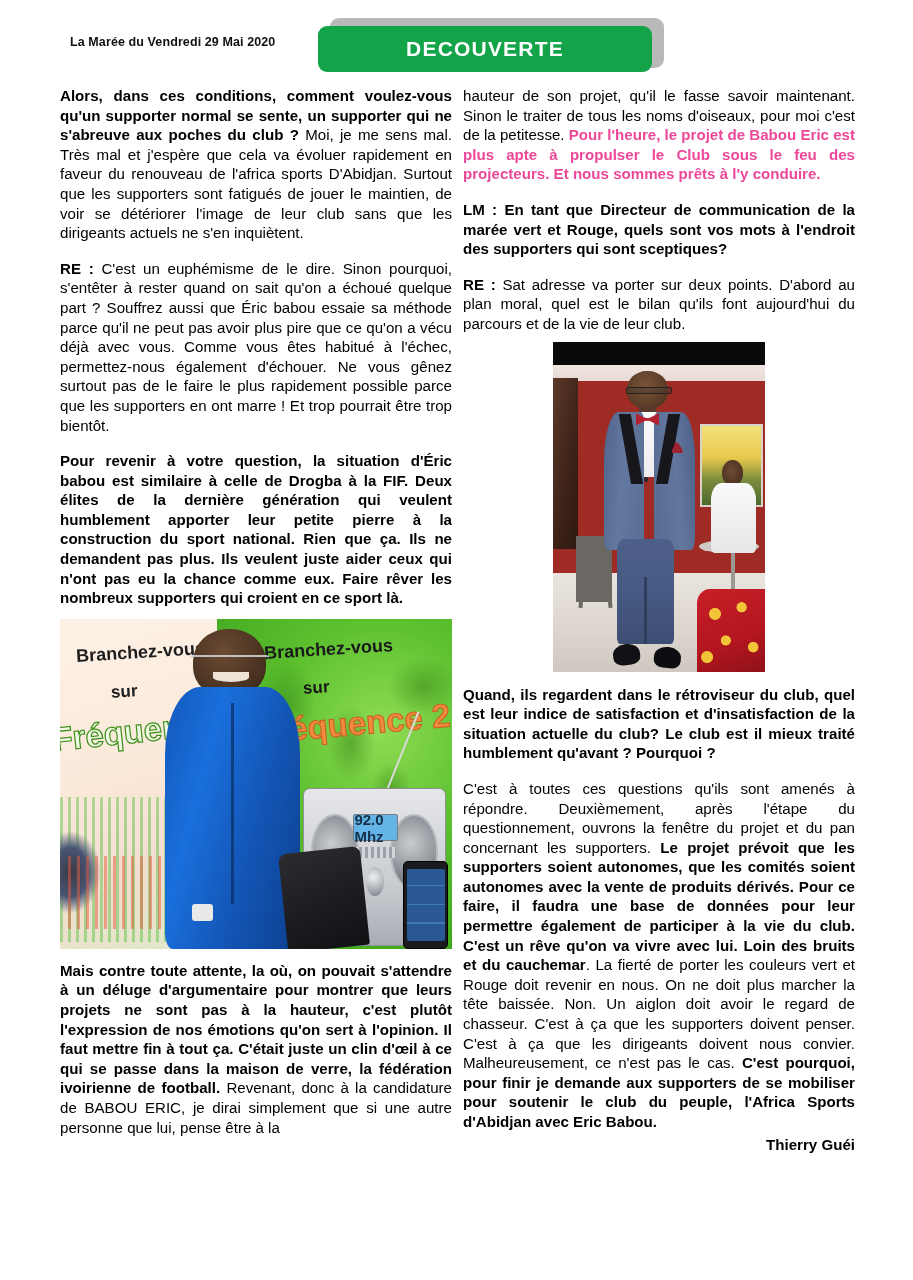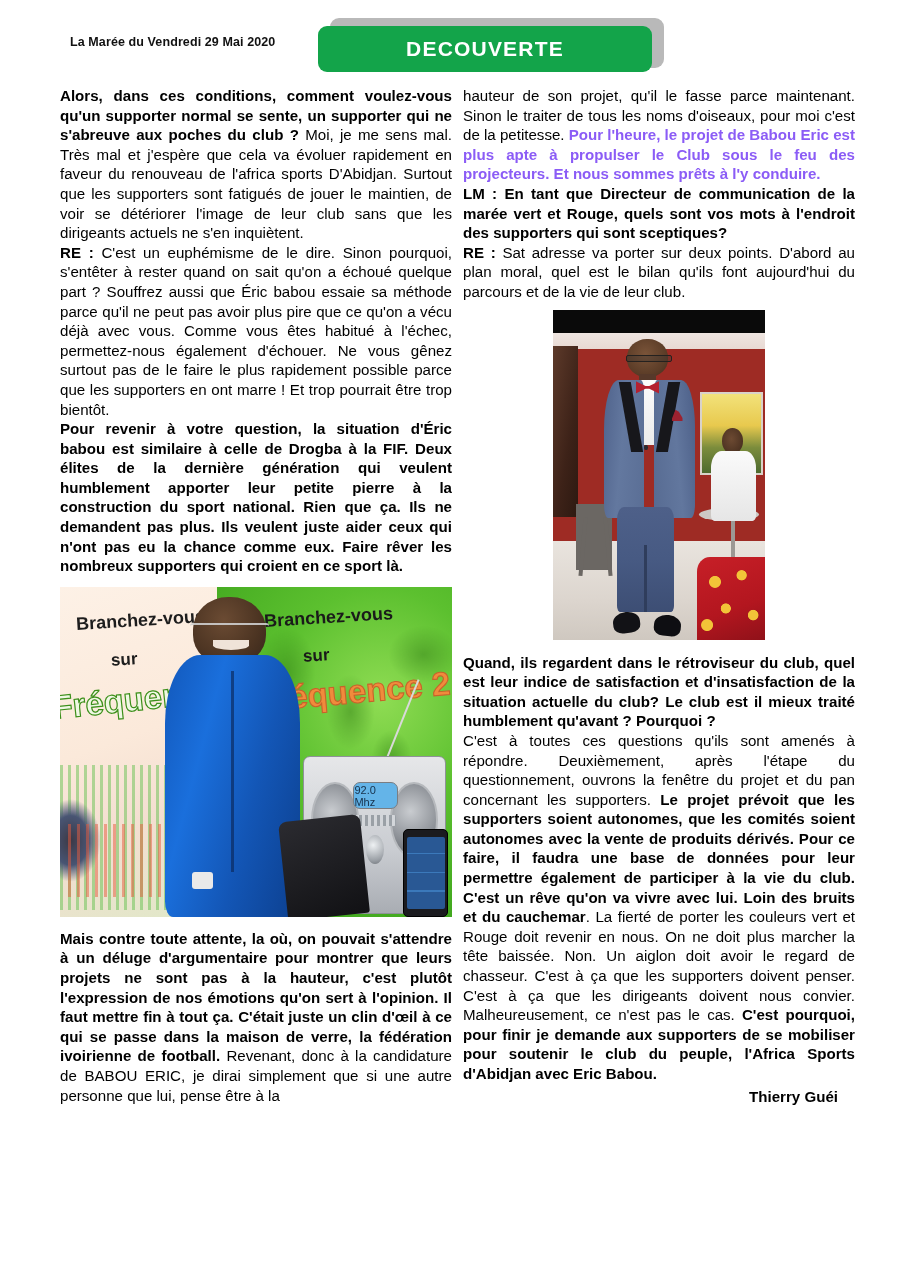--- a/index.html
+++ b/index.html
@@ -86,26 +86,26 @@
   
   p.para {
     margin: 0;
     font-size: 15.1px;
     line-height: 19.6px;
     text-align: justify;
     text-justify: inter-word;
     color: #000000;
     hyphens: none;
   }
-  p.para + p.para { margin-top: 0; }
+  p.para + p.para { margin-top: 16px; }
 
   .b   { font-weight: bold; }
-  .red { color: #8b5cf6; font-weight: bold; }
+  .red { color: #ec4899; font-weight: bold; }
   .signature {
-    margin: 17px;
+    margin: 0;
     margin-top: 3px;
     font-size: 15.1px;
     line-height: 19.6px;
     font-weight: bold;
     text-align: right;
   }
 
   
   .figure {
     position: relative;
@@ -259,27 +259,27 @@
     border: 2px solid #b6b9bd;
   }
   .bb-sp-l { left: 5%; }
   .bb-sp-r { right: 5%; }
   .bb-display {
     position: absolute;
     left: 35%; top: 16%;
     width: 30%; height: 16%;
     background: #64b4e8;
     border: 1px solid #7a7d82;
-    border-radius: 7px;
+    border-radius: 2px;
     display: flex;
     align-items: center;
     justify-content: center;
     color: #16304a;
-    font-size: 11px;
-    font-weight: normal;
+    font-size: 15px;
+    font-weight: bold;
   }
   .bb-buttons {
     position: absolute;
     left: 35%; top: 37%;
     width: 30%; height: 7%;
     background: repeating-linear-gradient(90deg, #9aa0a6 0 3px, #d3d6da 3px 6px);
     border-radius: 2px;
   }
   .bb-knob {
     position: absolute;
@@ -591,21 +591,21 @@
         <div class="rp-watch"></div>
       </div>
       <div class="radio-bag"></div>
     </div>
 
     <p class="para"><span class="b">Mais contre toute attente, la où, on pouvait s'attendre à un déluge d'argumentaire pour montrer que leurs projets ne sont pas à la hauteur, c'est plutôt l'expression de nos émotions qu'on sert à l'opinion. Il faut mettre fin à tout ça. C'était juste un clin d'œil à ce qui se passe dans la maison de verre, la fédération ivoirienne de football.</span><span>  Revenant, donc à la candidature de BABOU ERIC, je dirai simplement que si une autre personne que lui, pense être à la</span></p>
   </div>
 
   <div class="col col-right">
 
-    <p class="para"><span>hauteur de son projet, qu'il le fasse parce maintenant. Sinon le traiter de tous les noms d'oiseaux, pour moi c'est de la petitesse. </span><span class="red">Pour l'heure, le projet de Babou Eric est plus apte à propulser le Club sous le feu des projecteurs. Et nous sommes prêts à l'y conduire.</span></p>
+    <p class="para"><span>hauteur de son projet, qu'il le fasse savoir maintenant. Sinon le traiter de tous les noms d'oiseaux, pour moi c'est de la petitesse. </span><span class="red">Pour l'heure, le projet de Babou Eric est plus apte à propulser le Club sous le feu des projecteurs. Et nous sommes prêts à l'y conduire.</span></p>
 
     <p class="para b">LM : En tant que Directeur de communication de la marée vert et Rouge, quels sont vos mots à l'endroit des supporters qui sont sceptiques?</p>
 
     <p class="para"><span class="b">RE :</span><span> Sat adresse va porter sur deux points. D'abord au plan moral, quel est le bilan qu'ils font aujourd'hui du parcours et de la vie de leur club.</span></p>
 
     <div class="fig-portrait-wrap">
       <div class="figure fig-portrait">
         <div class="pt-topbar"></div>
         <div class="pt-wall"></div>
         <div class="pt-wall-top"></div>

